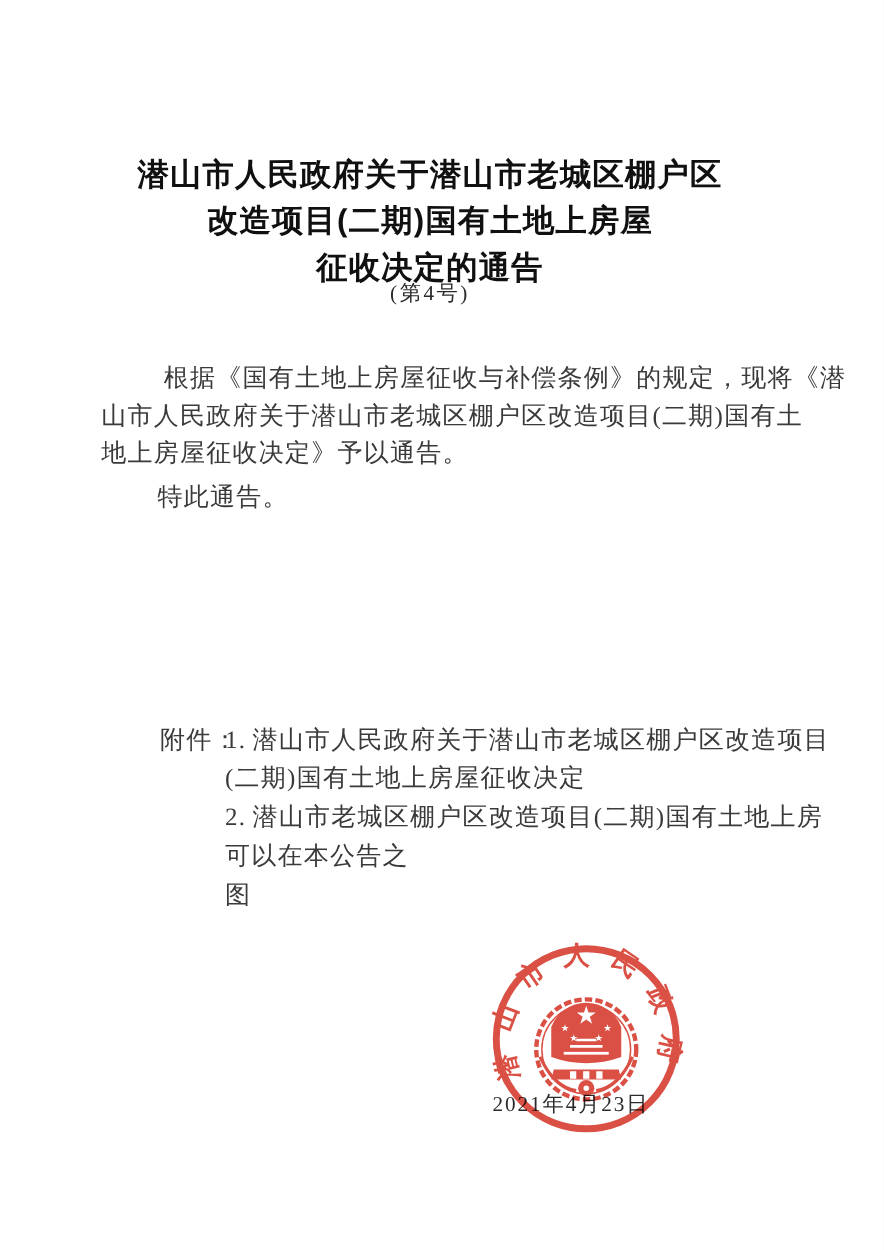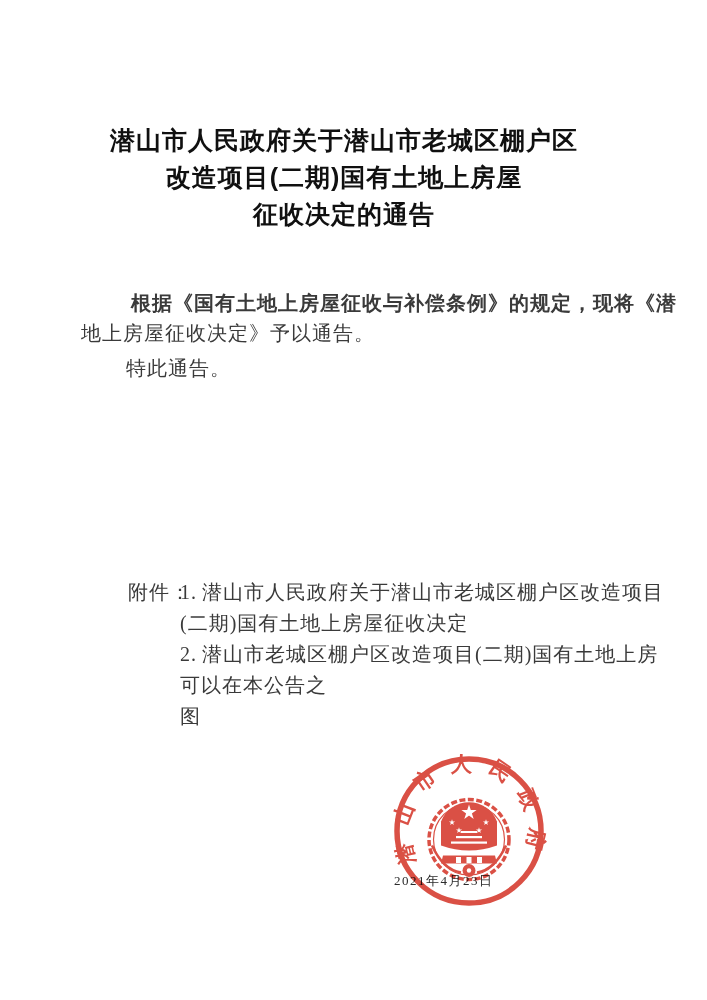--- a/index.html
+++ b/index.html
@@ -21,33 +21,33 @@
   }
   .body-text {
     position:absolute; top:288px; left:81px; width:559px;
     font-size:20px; line-height:30px; letter-spacing:1px;
   }
   .para { margin:0; }
   .para.p2 { margin-top:9px; }
   .para.p3 { margin-top:5px; }
   .line { white-space:nowrap; }
   .fill { text-align:justify; text-align-last:justify; }
-  .ind-50 { padding-left:50px;font-weight:bold; }
+  .ind-50 { padding-left:50px; }
   .ind-24 { padding-left:24px; }
   .ind-45 { padding-left:45px; }
   .attachments {
     position:absolute; top:577px; left:128px; width:512px;
     font-size:20px; line-height:31px; letter-spacing:1px;
     display:flex; align-items:flex-start;
   }
   .attach-label { flex:none; width:52px; white-space:nowrap; }
   .attach-items { flex:1; min-width:0; }
   .num { margin-right:5px; }
   .date {
-    position:absolute; left:394px; top:872px; font-size:13px;
+    position:absolute; left:394px; top:872px; font-size:17px;
     letter-spacing:1.5px; color:#2b2b2b; white-space:nowrap; z-index:1;
   }
   .seal {
     position:absolute; left:391px; top:753px; width:156px; height:156px;
     z-index:2; opacity:0.88; mix-blend-mode:multiply; pointer-events:none;
   }
   .seal text {
     font-family:"Liberation Sans", sans-serif; font-weight:700;
     font-size:21px; letter-spacing:15px;
   }
@@ -56,24 +56,26 @@
 <body>
 
 <div class="page">
 
   <h1 class="title">
     <div class="line">潜山市人民政府关于潜山市老城区棚户区</div>
     <div class="line">改造项目(二期)国有土地上房屋</div>
     <div class="line">征收决定的通告</div>
   </h1>
 
+  <div class="doc-number">(第4号)</div>
 
   <main class="body-text">
     <div class="para p1">
       <div class="line fill ind-50">根据《国有土地上房屋征收与补偿条例》的规定，现将《潜</div>
+      <div class="line fill">山市人民政府关于潜山市老城区棚户区改造项目(二期)国有土</div>
       <div class="line">地上房屋征收决定》予以通告。</div>
     </div>
     <div class="para p3">
       <div class="line ind-45">特此通告。</div>
     </div>
   </main>
 
   <section class="attachments">
     <span class="attach-label">附件：</span>
     <div class="attach-items">

